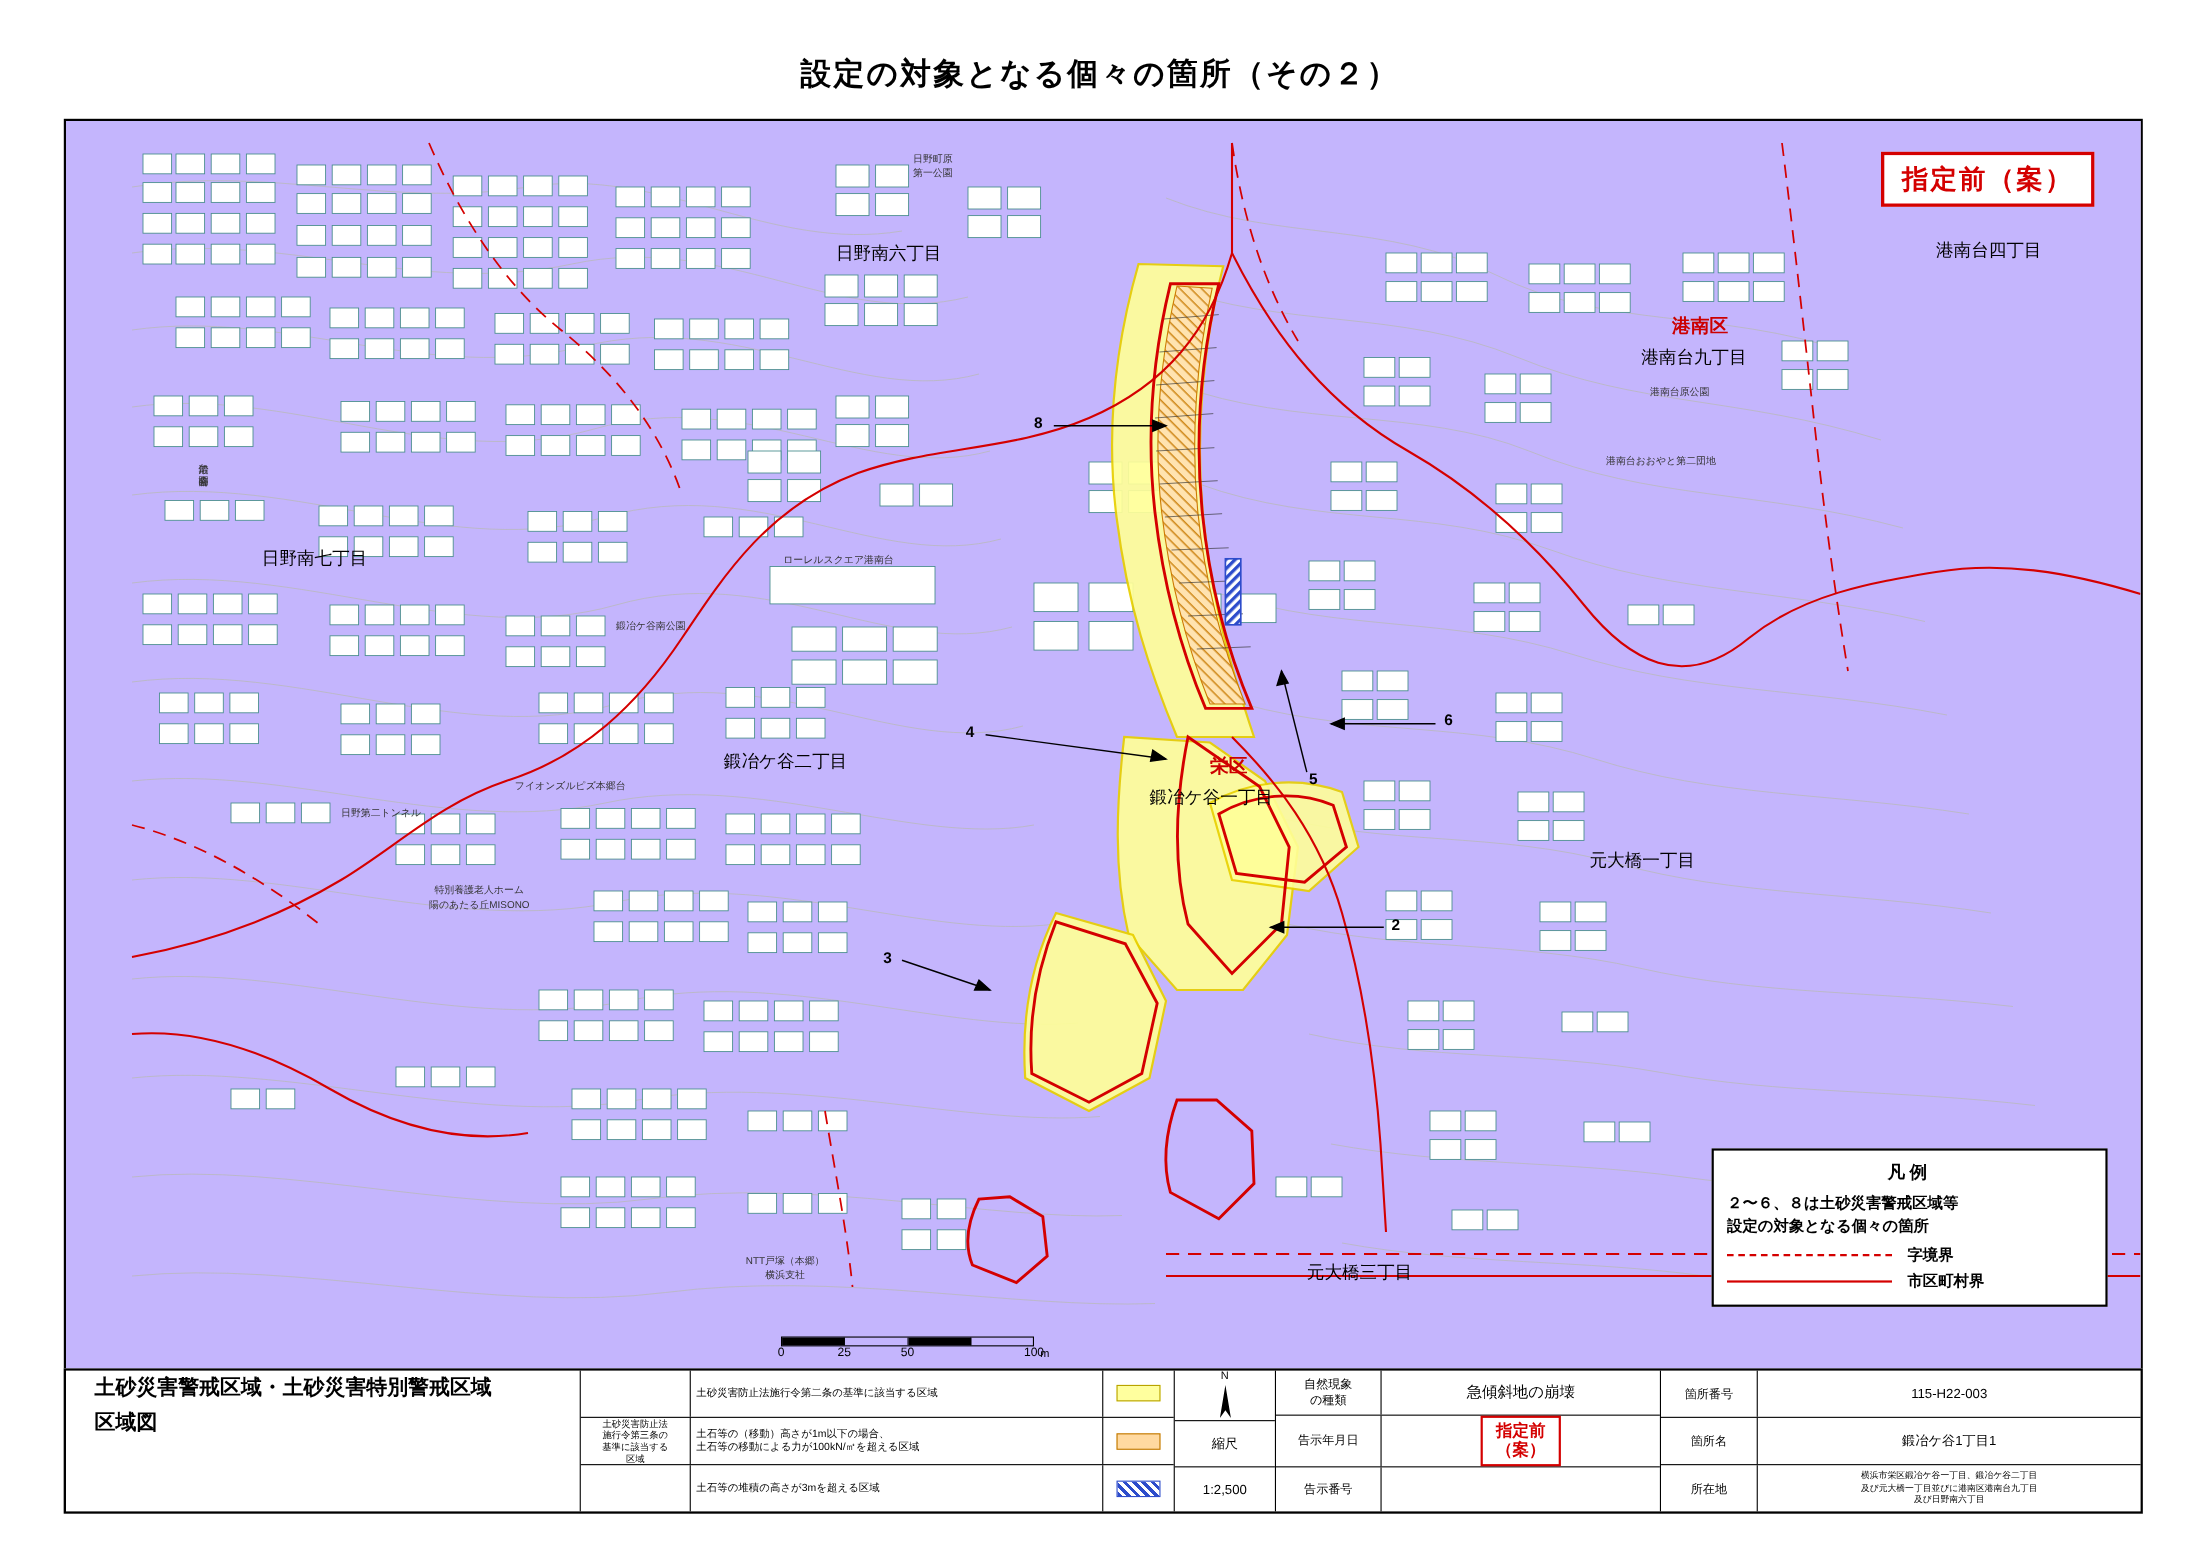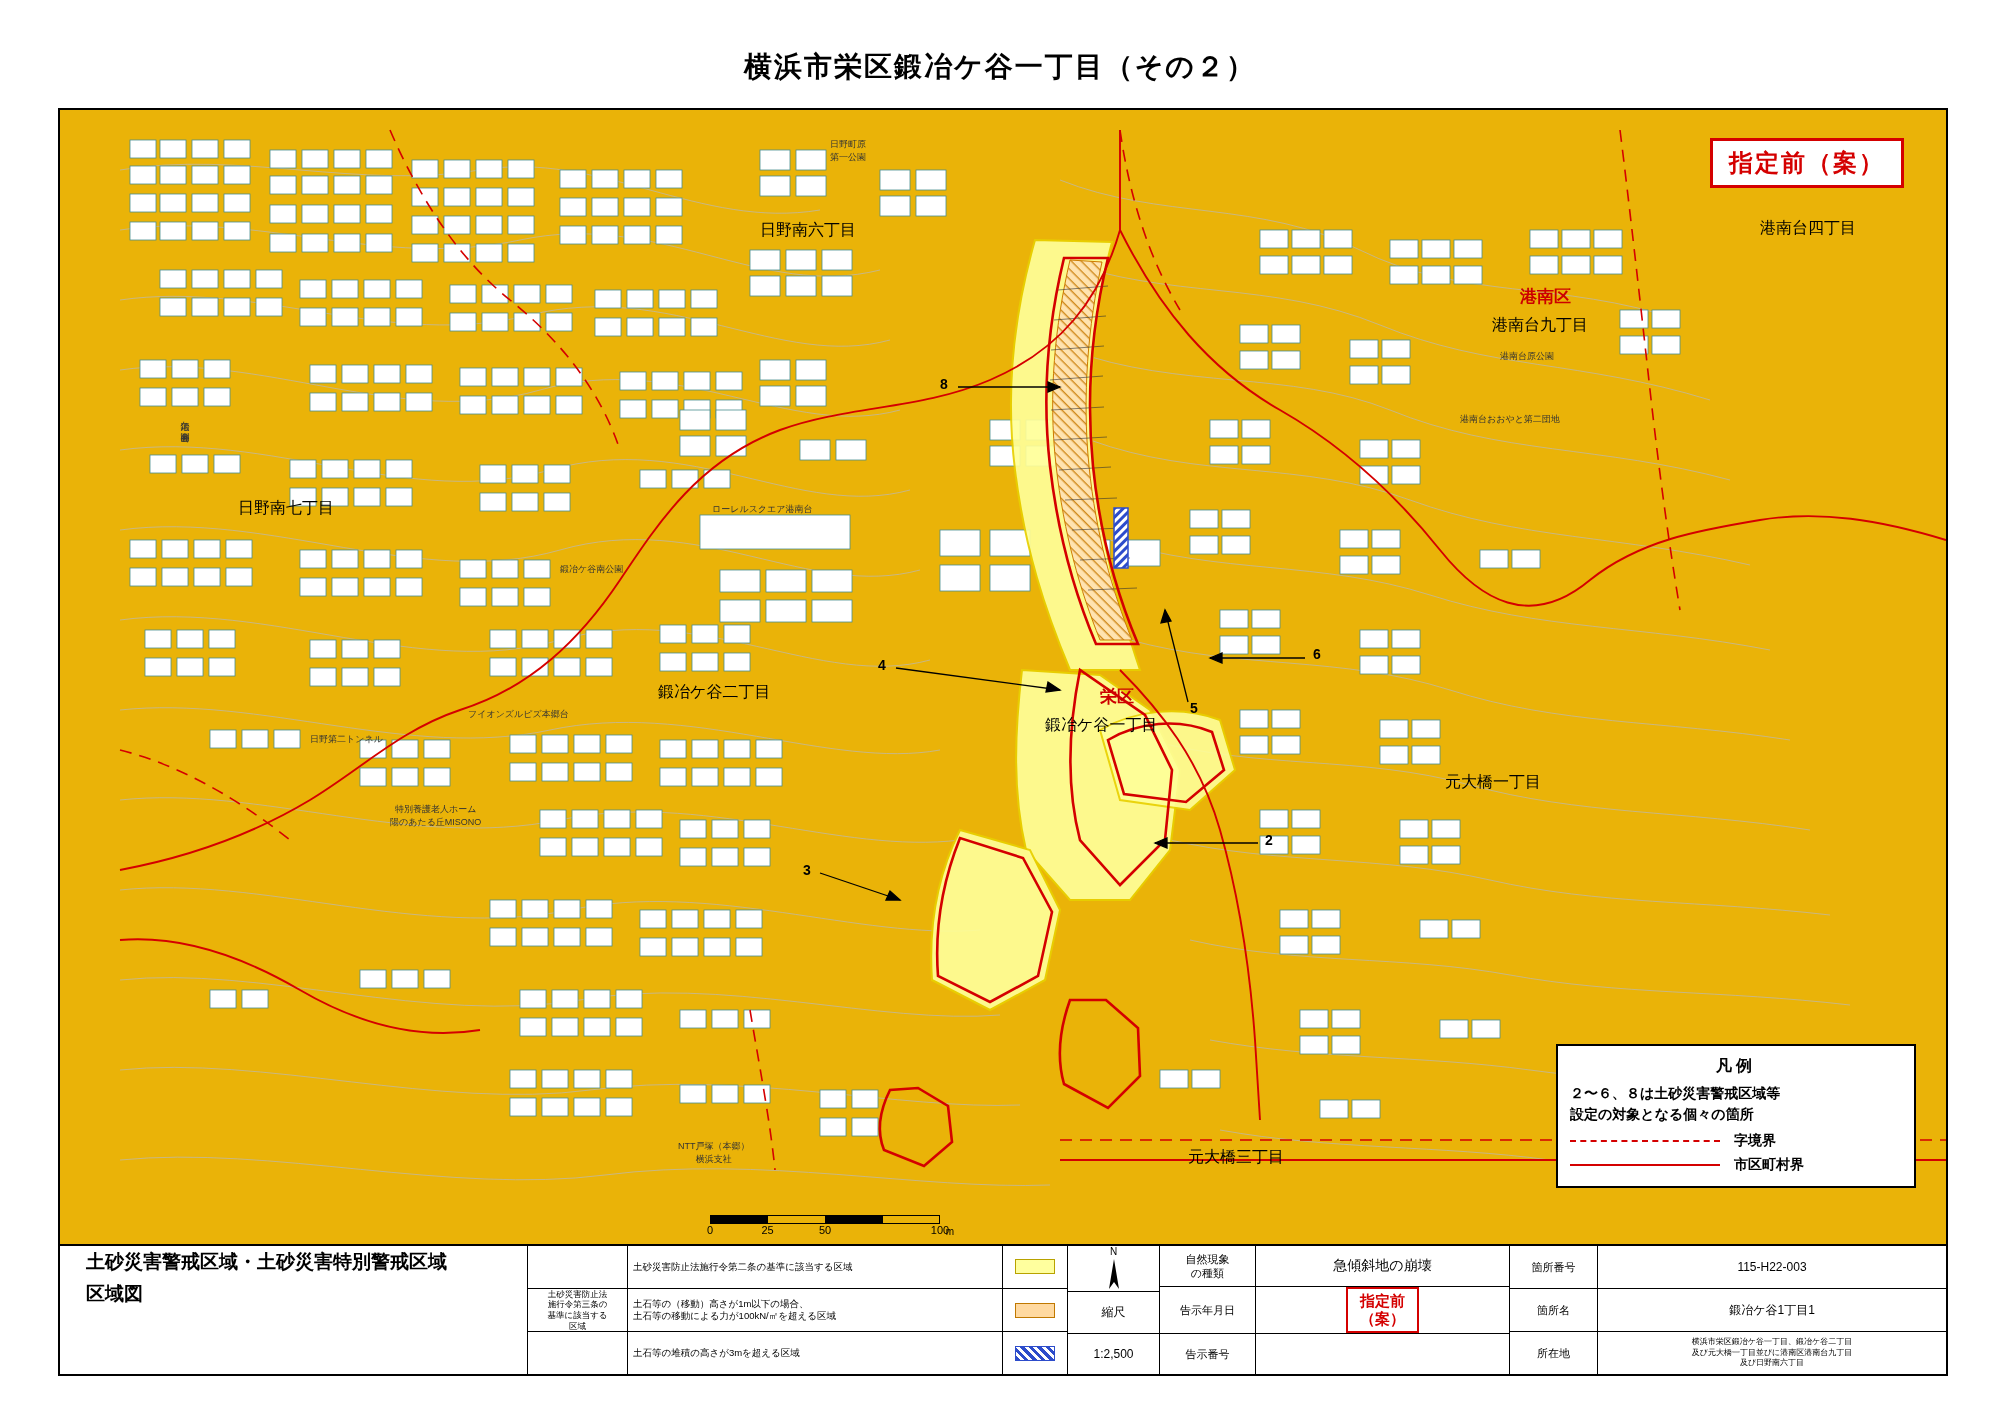--- a/index.html
+++ b/index.html
@@ -11,21 +11,21 @@
     font-size:28px;font-weight:bold;letter-spacing:2px;
   }
 
   
   .frame{
     position:absolute;left:58px;top:108px;width:1890px;height:1268px;
     border:2px solid #000;box-sizing:border-box;background:#fff;
   }
   .map-area{
     position:absolute;left:60px;top:110px;width:1886px;height:1136px;
-    overflow:hidden;background:#eab308;
+    overflow:hidden;background:#c4b5fd;
   }
 
   
   .map-svg{position:absolute;left:0;top:0;}
 
   
   .lbl{position:absolute;white-space:nowrap;font-size:13px;color:#000;}
   .lbl.big{font-size:16px;}
   .lbl.red{color:#cc0000;font-weight:bold;font-size:17px;}
   .lbl.tiny{font-size:9px;color:#333;}
@@ -91,21 +91,21 @@
   .blk-loc{flex:1;display:flex;flex-direction:column;border-right:none;}
   .lrow{flex:1;display:flex;border-bottom:1px solid #000;box-sizing:border-box;}
   .lrow:last-child{border-bottom:none;}
   .lrow .k{width:88px;display:flex;align-items:center;justify-content:center;font-size:11px;border-right:1px solid #000;box-sizing:border-box;}
   .lrow .v{flex:1;display:flex;align-items:center;justify-content:center;font-size:12px;text-align:center;line-height:1.35;}
   .lrow .v.small{font-size:8px;}
 </style>
 </head>
 <body>
 
-<div class="map-title">横浜市栄区鍛冶ケ谷一丁目（その２）</div>
+<div class="map-title">設定の対象となる個々の箇所（その２）</div>
 
 <div class="frame"></div>
 
 <div class="map-area">
 
   <svg class="map-svg" width="1886" height="1136">
     <defs>
       <pattern id="hatchblue" width="6" height="6" patternTransform="rotate(45)" patternUnits="userSpaceOnUse">
         <rect width="6" height="6" fill="#ffffff"></rect>
         <rect width="3" height="6" fill="#2d4ccb"></rect>

